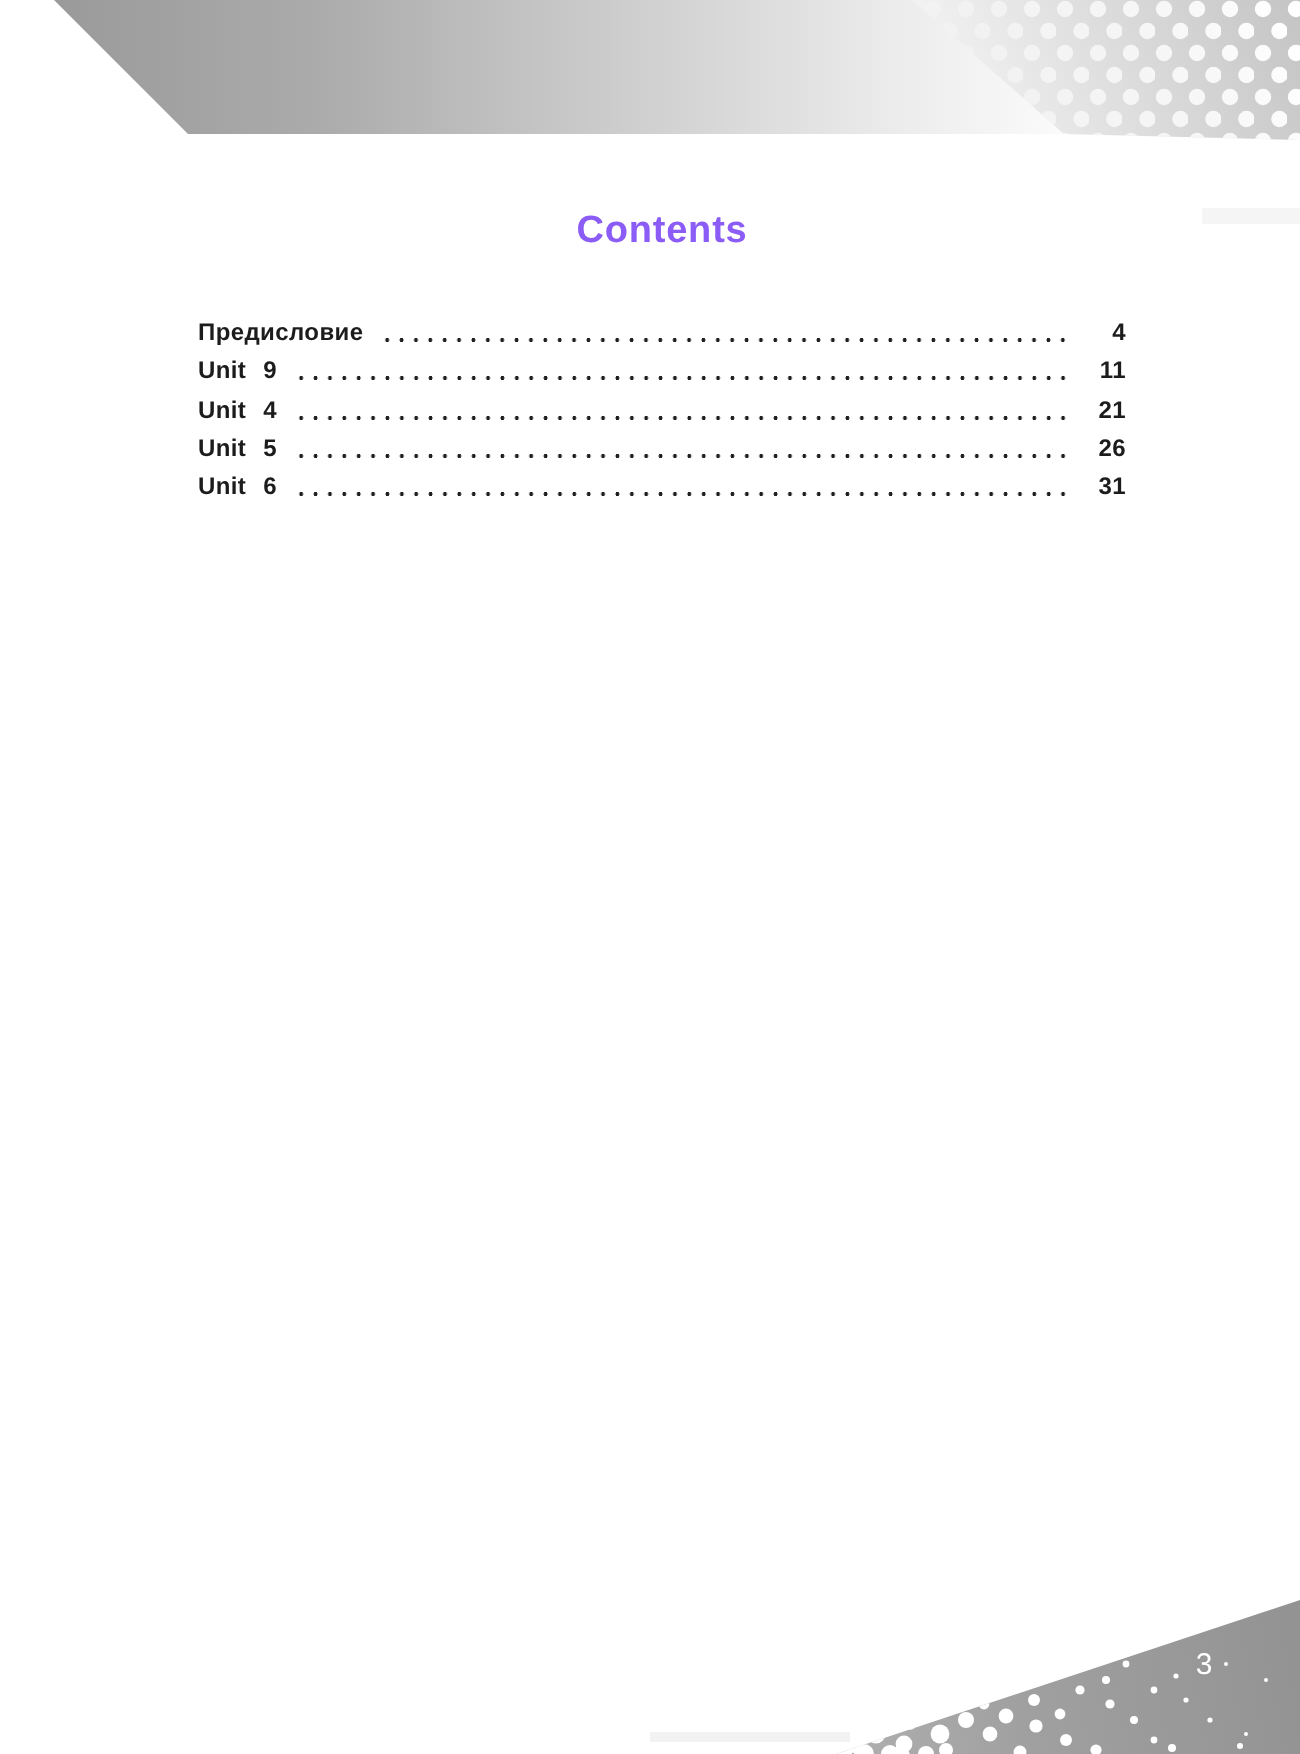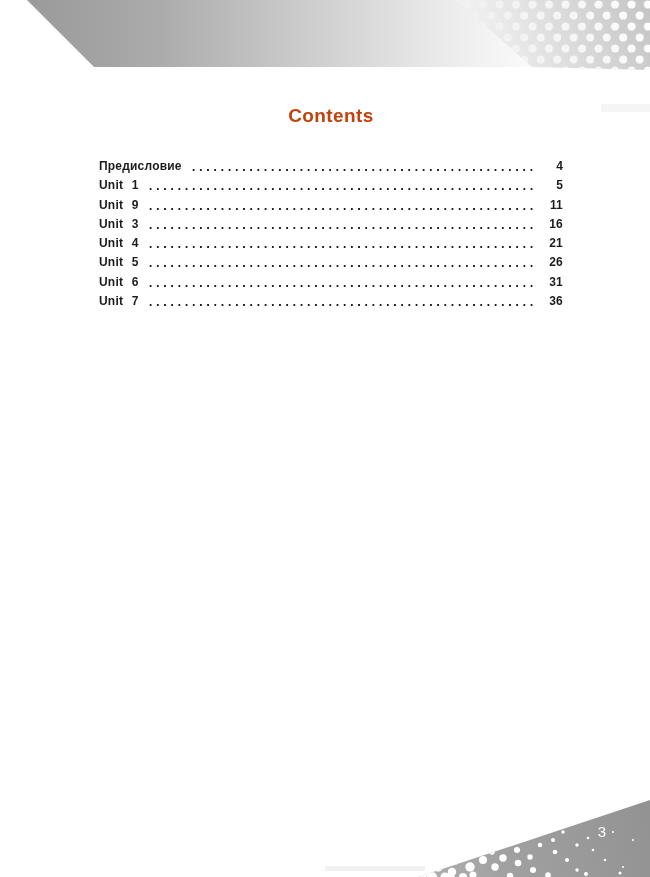--- a/index.html
+++ b/index.html
@@ -24,21 +24,21 @@
     left:325px; top:866px; width:100px; height:5px;
     background:#f2f2f2; z-index:1;
   }
 
   
   .page-title {
     left:99px; top:105px; width:464px;
     text-align:center;
     font-size:19px; font-weight:bold;
     letter-spacing:0.4px;
-    color:#c2410c;
+    color:#8b5cf6;
   }
 
   
   .toc {
     left:99px; top:157px; width:464px;
   }
   .toc-row {
     display:flex;
     height:19.3px;
     font-size:12px;
@@ -112,53 +112,38 @@
 
 <div class="abs page-title">Contents</div>
 
 <div class="abs toc">
   <div class="toc-row">
     <span class="toc-label">Предисловие</span>
     <span class="toc-leader"></span>
     <span class="toc-page">4</span>
   </div>
   <div class="toc-row">
-    <span class="toc-label">Unit 1</span>
-    <span class="toc-leader"></span>
-    <span class="toc-page">5</span>
-  </div>
-  <div class="toc-row">
     <span class="toc-label">Unit 9</span>
     <span class="toc-leader"></span>
     <span class="toc-page">11</span>
-  </div>
-  <div class="toc-row">
-    <span class="toc-label">Unit 3</span>
-    <span class="toc-leader"></span>
-    <span class="toc-page">16</span>
   </div>
   <div class="toc-row">
     <span class="toc-label">Unit 4</span>
     <span class="toc-leader"></span>
     <span class="toc-page">21</span>
   </div>
   <div class="toc-row">
     <span class="toc-label">Unit 5</span>
     <span class="toc-leader"></span>
     <span class="toc-page">26</span>
   </div>
   <div class="toc-row">
     <span class="toc-label">Unit 6</span>
     <span class="toc-leader"></span>
     <span class="toc-page">31</span>
-  </div>
-  <div class="toc-row">
-    <span class="toc-label">Unit 7</span>
-    <span class="toc-leader"></span>
-    <span class="toc-page">36</span>
   </div>
 </div>
 
 <div class="abs strip-bottom-left"></div>
 
 <svg id="bottom-wedge" class="abs" width="650" height="80" viewBox="0 0 650 80" aria-hidden="true">
   <defs>
     <linearGradient id="wedgeGrad" gradientUnits="userSpaceOnUse" x1="418" y1="80" x2="650" y2="30">
       <stop offset="0" stop-color="#b0b0b0"></stop>
       <stop offset="0.4" stop-color="#a0a0a0"></stop>

